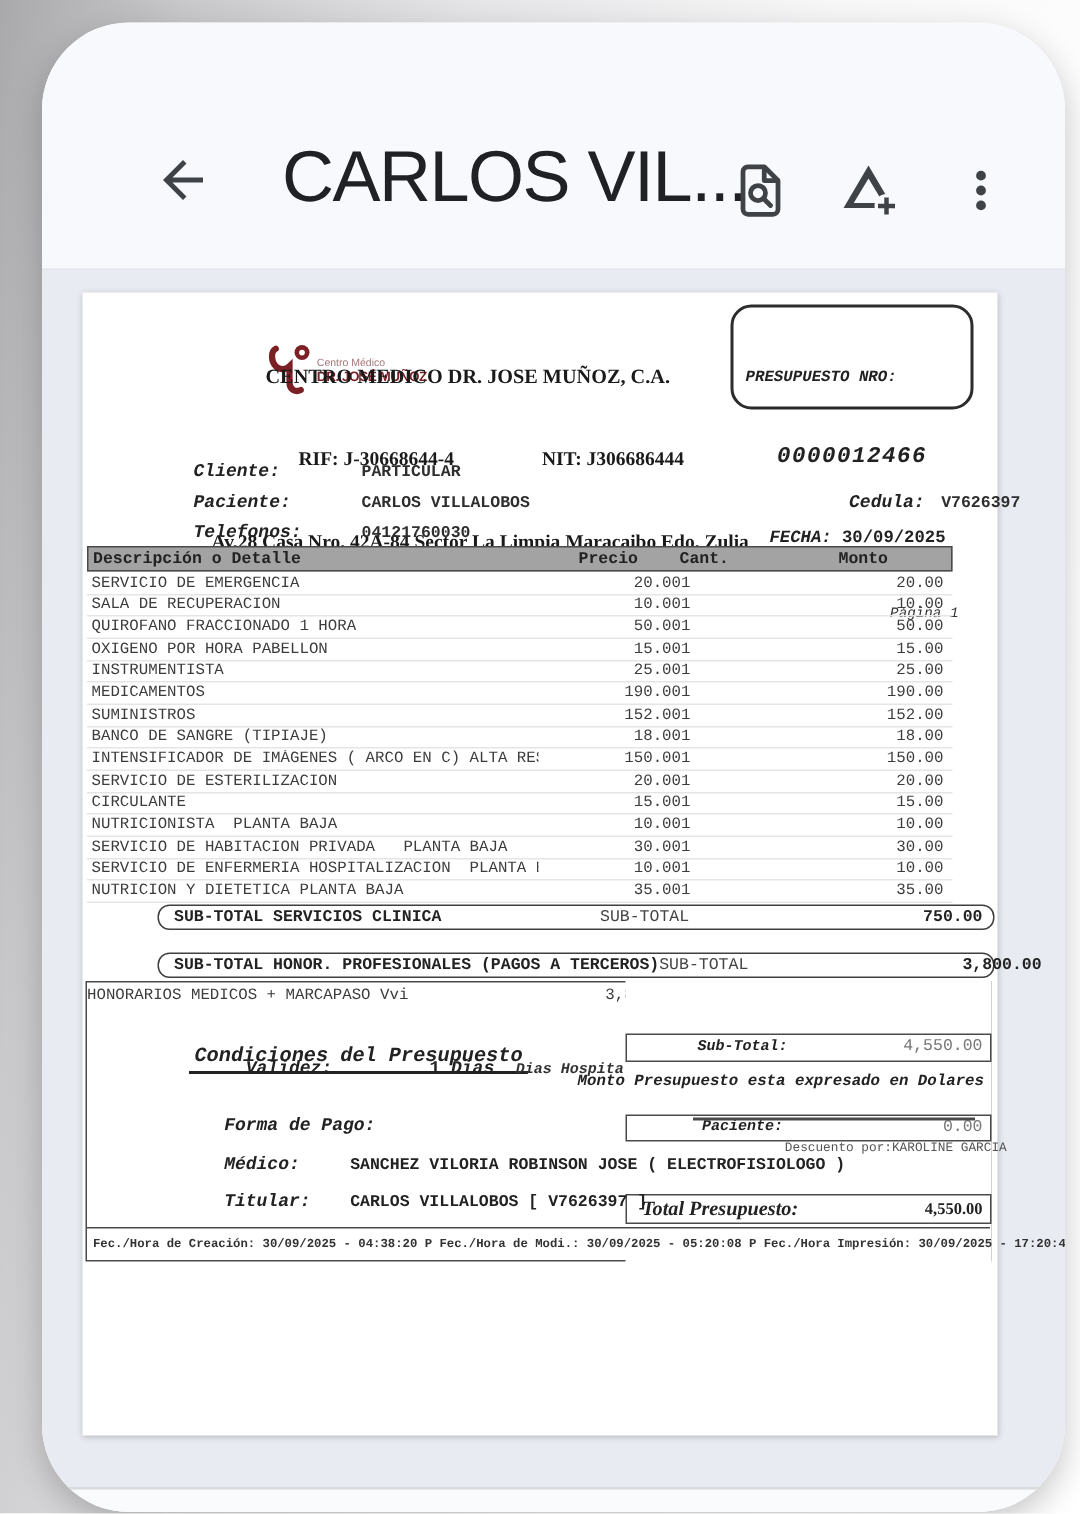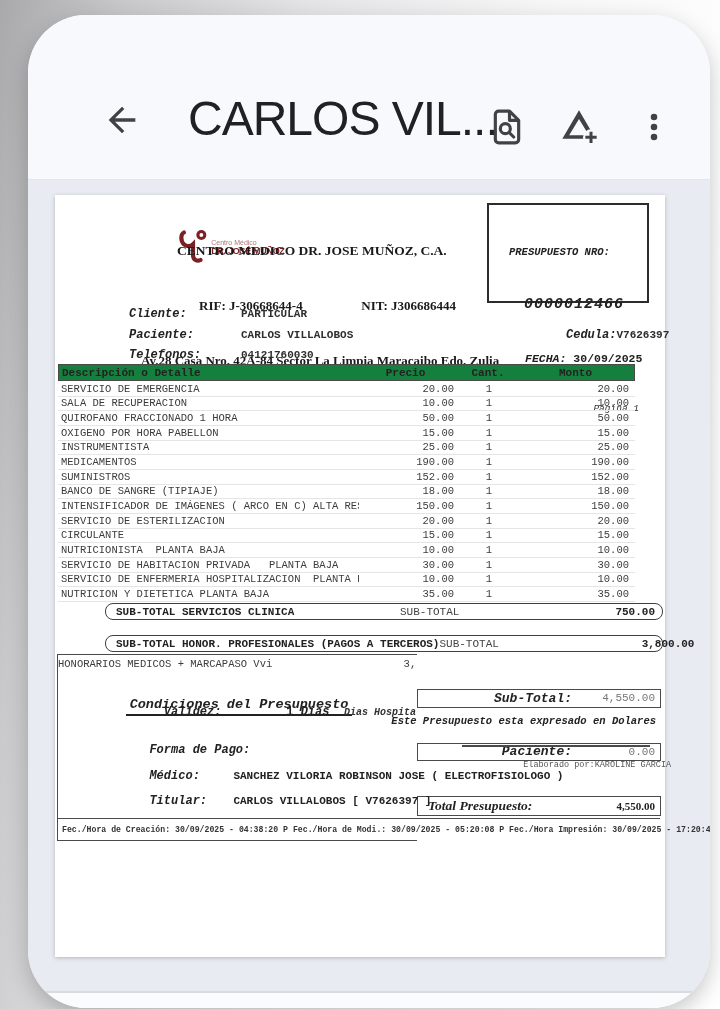--- a/index.html
+++ b/index.html
@@ -40,46 +40,46 @@
   .logo-small { font-size:7px; color:#a8777a; font-family:"Liberation Sans",sans-serif; }
   .logo-name { font-size:9px; font-weight:bold; color:var(--maroon,#7b2125);
     font-family:"Liberation Sans",sans-serif; letter-spacing:-0.3px; }
 
   .clinic-info { position:absolute; left:86px; top:12px; width:345px;
     font-family:"Liberation Serif",serif; font-weight:bold; color:#1a1a1a; }
   .clinic-name { font-size:13.5px; padding-left:36px; }
   .rif-nit { display:flex; justify-content:space-between; font-size:13px; padding:3px 30px 0 58px; }
   .clinic-addr { font-size:13px; padding-top:3px; }
 
-  .budget-box { position:absolute; left:432px; top:8px; width:162px; height:100px;
-    border:2px solid #2c2c2c; border-radius:0; padding:5px 8px 0 20px; }
+  .budget-box { position:absolute; left:432px; top:8px; width:162px; height:70px;
+    border:2px solid #2c2c2c; border-radius:14px; padding:5px 8px 0 8px; }
   .bb-label { font-size:10.5px; font-weight:bold; font-style:italic; }
   .bb-number { font-size:15px; font-weight:bold; font-style:italic; text-align:center;
     letter-spacing:1px; padding:2px 0 3px 0; }
   .bb-fecha { font-size:11.5px; font-weight:bold;margin-left:16px; }
   .bb-fecha .lbl { font-style:italic; }
   .bb-page { font-size:9.5px; font-style:italic; text-align:right; padding-top:2px; color:#333; }
 
   
   .prow { position:absolute; left:8px; font-size:11px; }
   .plabel { font-style:italic; font-weight:bold; font-size:12px; display:inline-block; width:112px; }
   .pvalue { font-weight:bold; color:#2e2e2e; }
   .cedula { position:absolute; left:445px; font-size:11px; font-weight:bold; }
-  .cedula .plabel { width:auto; margin-right:0; }
+  .cedula .plabel { width:auto; margin-right:11px; }
 
   
   .thead { position:absolute; left:3px; top:169px; width:577px; height:17px;
     border:1.6px solid #4a4a4a; display:flex; align-items:center;
-    font-weight:bold; font-size:11px; padding-right:6px; background:#15803d; }
+    font-weight:bold; font-size:11px; padding-right:6px; background:#a3a3a3; }
   .items { position:absolute; left:3px; top:187px; width:577px; }
   .trow { display:flex; align-items:center; height:14.66px; font-size:10.5px; color:#3c3c3c;
     border-bottom:1px solid #e5e5e5; padding-right:6px; }
   .c-desc { flex:1 1 auto; padding-left:3px; overflow:hidden; }
   .c-precio { flex:0 0 95px; text-align:right; }
-  .c-cant { flex:0 0 70px; text-align:center; }
+  .c-cant { flex:0 0 70px; }
   .c-monto { flex:0 0 105px; text-align:right; }
   .thead .c-precio,.thead .c-monto { text-align:center; }
 
   .sub-box { position:absolute; left:50px; width:558px; height:17px;
     border:1.8px solid #3f3f3f; border-radius:8px; display:flex; align-items:center;
     font-size:11px; padding:0 7px 0 10px; background:#fff; }
   .sub-box .sb-label { flex:1 1 auto; font-weight:bold; }
   .sub-box .sb-mid { flex:0 0 160px; color:#444; }
   .sub-box .sb-val { flex:0 0 95px; text-align:right; font-weight:bold; }
   .honor-row { position:absolute; left:3px; top:426px; width:577px; }
@@ -93,21 +93,21 @@
   .cond-title { margin:6px auto 0 auto; width:max-content; font-size:13.5px; font-weight:bold;
     font-style:italic; border-bottom:2px solid #222; padding:0 4px 2px 4px; }
   .validez { position:absolute; left:5px; top:36px; font-size:12px; }
   .v-lbl { font-style:italic; font-weight:bold; }
   .v-val { font-weight:bold; }
   .v-hosp { font-size:10px; font-style:italic; font-weight:bold; color:#333; }
 
   .totals { position:absolute; top:-1px; right:-1px; width:244px; background:#fff; }
   .t-row { border:1.4px solid #4a4a4a; height:18.5px; display:flex; align-items:center;
     margin-top:-1px; }
-  .t-row .t-lbl { flex:1 1 auto; text-align:right; font-size:13px; font-weight:bold;
+  .t-row .t-lbl { flex:1 1 auto; text-align:center; font-size:10px; font-weight:bold;
     font-style:italic; padding-right:10px; }
   .t-row .t-val { flex:0 0 78px; text-align:right; font-size:11px; color:#777; padding-right:5px; }
   .t-row.total { height:20px;font-family:Liberation Serif, serif; }
   .t-row.total .t-lbl { text-align:left; padding-left:10px; font-size:13.5px; }
   .t-row.total .t-val { color:#222; font-weight:bold; }
   .currency-note { position:absolute; top:60px; right:4px; font-size:10.5px; font-weight:bold;
     font-style:italic; }
 
   .ob-line { position:absolute; left:5px; font-size:12px; }
   .ob-lbl { font-style:italic; font-weight:bold; display:inline-block; width:84px; }
@@ -255,30 +255,30 @@
             </div>
             <div class="t-row">
               <span class="t-lbl">Paciente:</span>
               <span class="t-val">0.00</span>
             </div>
             <div class="t-row total">
               <span class="t-lbl">Total Presupuesto:</span>
               <span class="t-val">4,550.00</span>
             </div>
           </div>
-          <div class="currency-note">Este Presupuesto esta expresado en Dolares</div>
+          <div class="currency-note">Monto Presupuesto esta expresado en Dolares</div>
 
           <div class="ob-line" style="top:100px">
             <span class="ob-lbl">Médico:</span><span class="ob-val">SANCHEZ VILORIA ROBINSON JOSE ( ELECTROFISIOLOGO )</span>
           </div>
           <div class="ob-line" style="top:74px">
             <span class="ob-lbl">Forma de Pago:</span>
           </div>
           <div class="signature">
-            <span>Elaborado por:</span><span>KAROLINE GARCIA</span>
+            <span>Descuento por:</span><span>KAROLINE GARCIA</span>
           </div>
           <div class="ob-line" style="top:125px">
             <span class="ob-lbl">Titular:</span><span class="ob-val">CARLOS VILLALOBOS [ V7626397 ]</span>
           </div>
           <div class="ob-line" style="top:149px">
             <span class="ob-lbl" style="width:auto">Observaciones:</span>
           </div>
 
           <div class="doc-footer">Fec./Hora de Creación: 30/09/2025 - 04:38:20 P Fec./Hora de Modi.: 30/09/2025 - 05:20:08 P Fec./Hora Impresión: 30/09/2025 - 17:20:44</div>
         </div>

